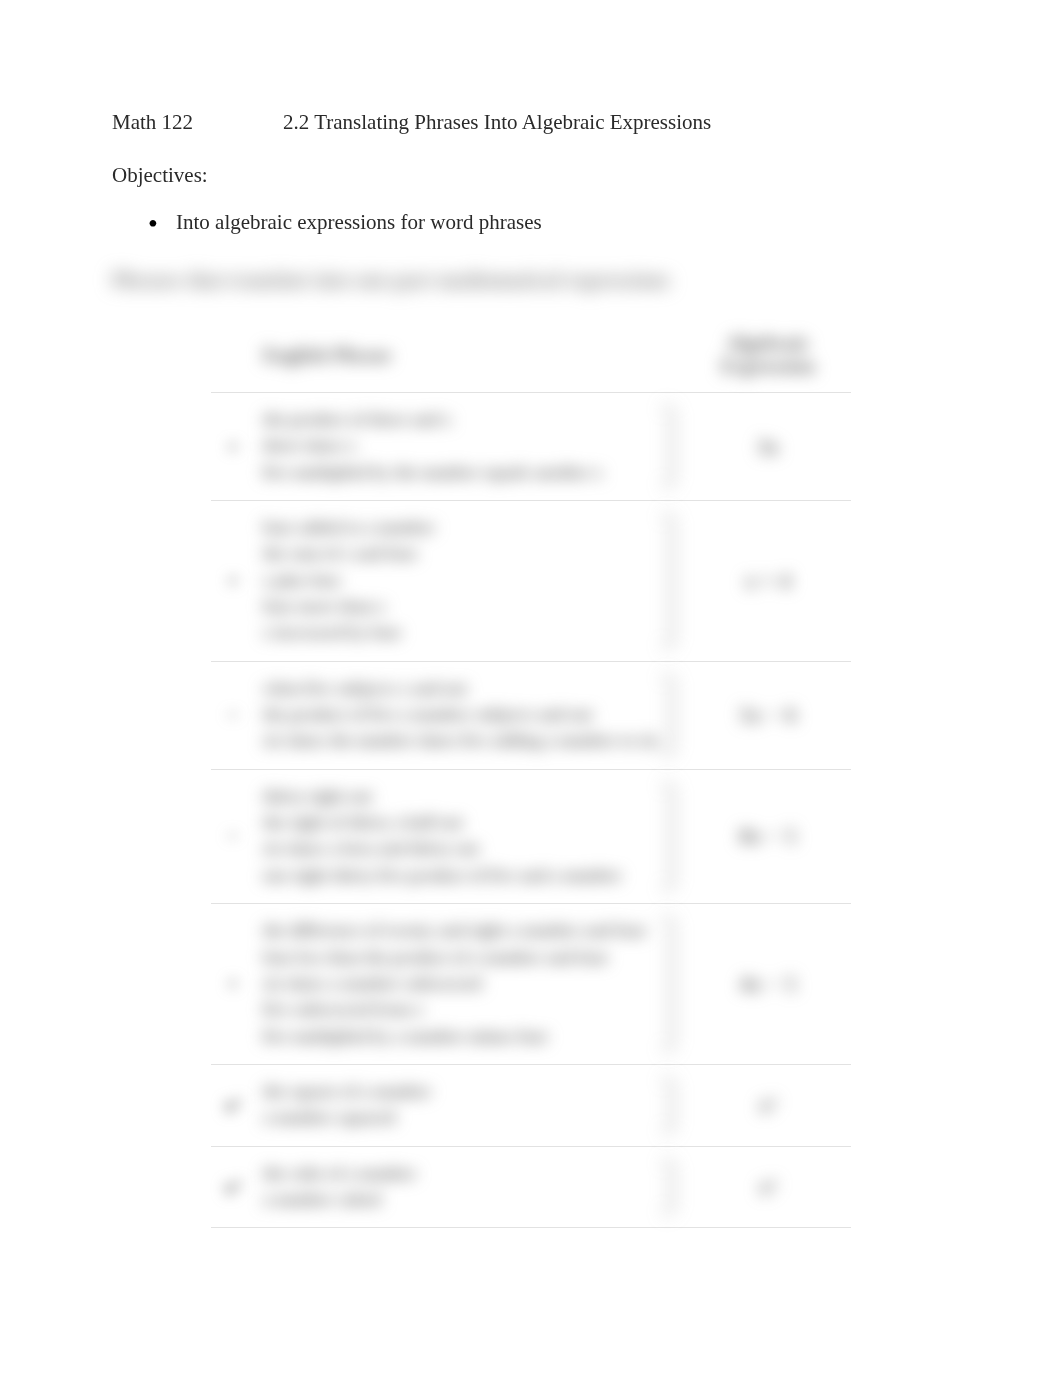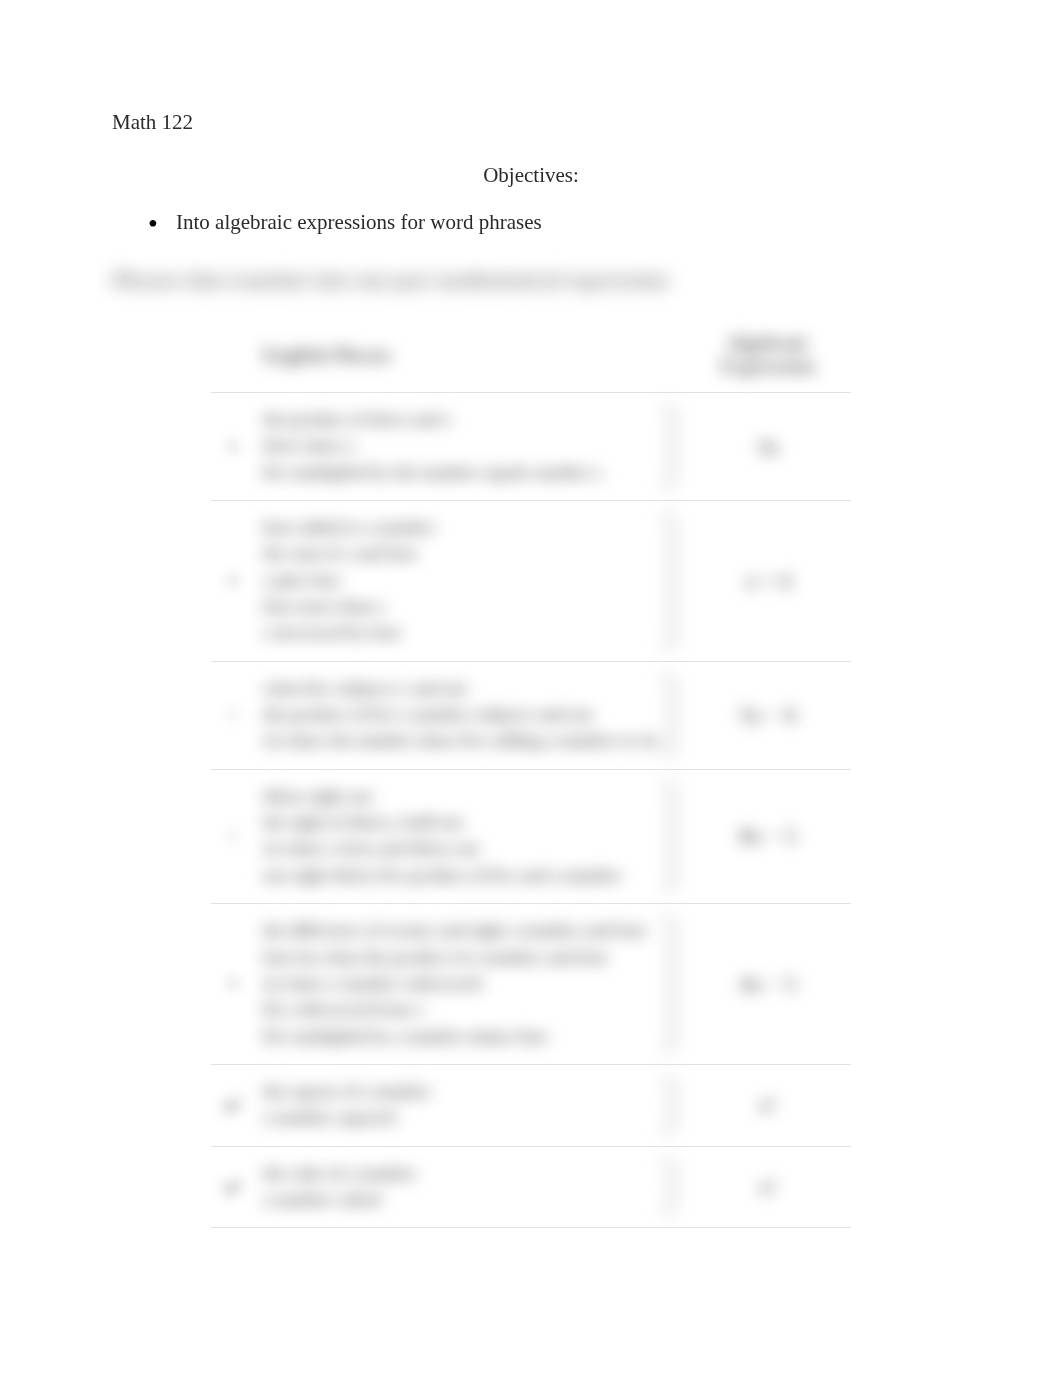--- a/index.html
+++ b/index.html
@@ -24,21 +24,20 @@
     }
     .course {
       margin-right: 90px;
     }
     .section-title {
       font-size: 21px;
     }
     .objectives-label {
       font-size: 21px;
       margin-bottom: 22px;
-      text-align: center;
     }
     .bullet-list {
       list-style: none;
       padding-left: 42px;
     }
     .bullet-list li {
       position: relative;
       font-size: 21px;
       padding-left: 22px;
     }
@@ -130,20 +129,21 @@
     }
     .phrase-block div {
       white-space: nowrap;
     }
   </style>
 </head>
 <body>
 
 <div class="header-row">
   <span class="course">Math 122</span>
+  <span class="section-title">2.2 Translating Phrases Into Algebraic Expressions</span>
 </div>
 
 <div class="objectives-label">Objectives:</div>
 
 <ul class="bullet-list">
   <li>Into algebraic expressions for word phrases</li>
 </ul>
 
 <div class="blurred-region">
   <div class="blur-line">Phrases that translate into one-part mathematical expressions</div>

